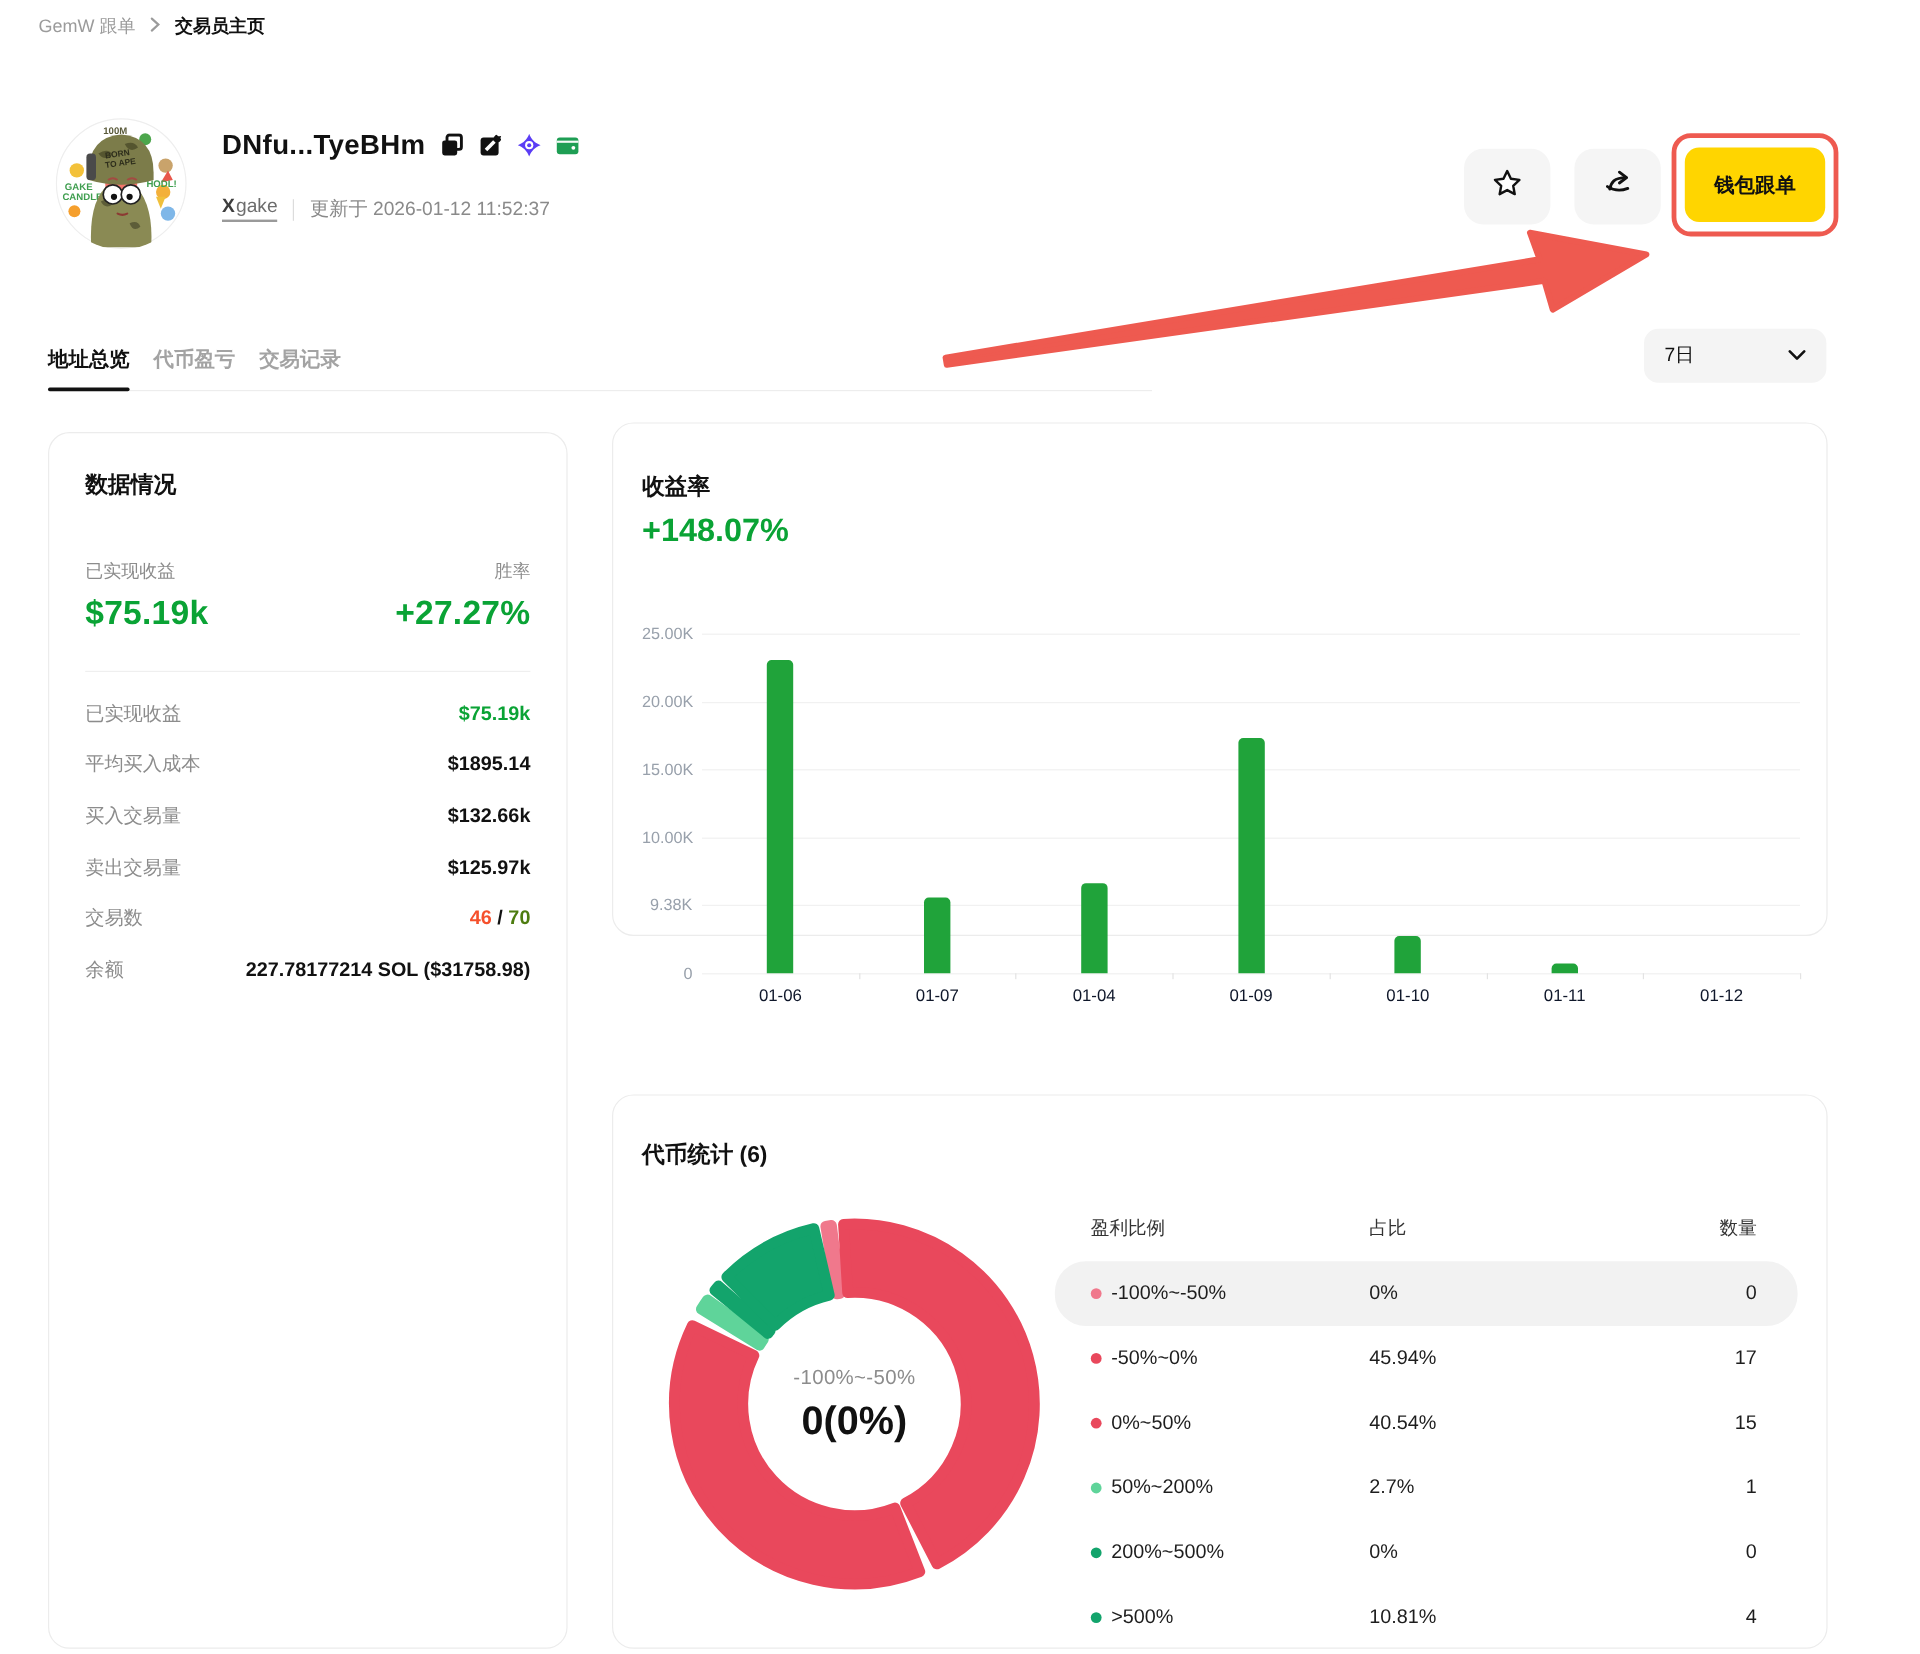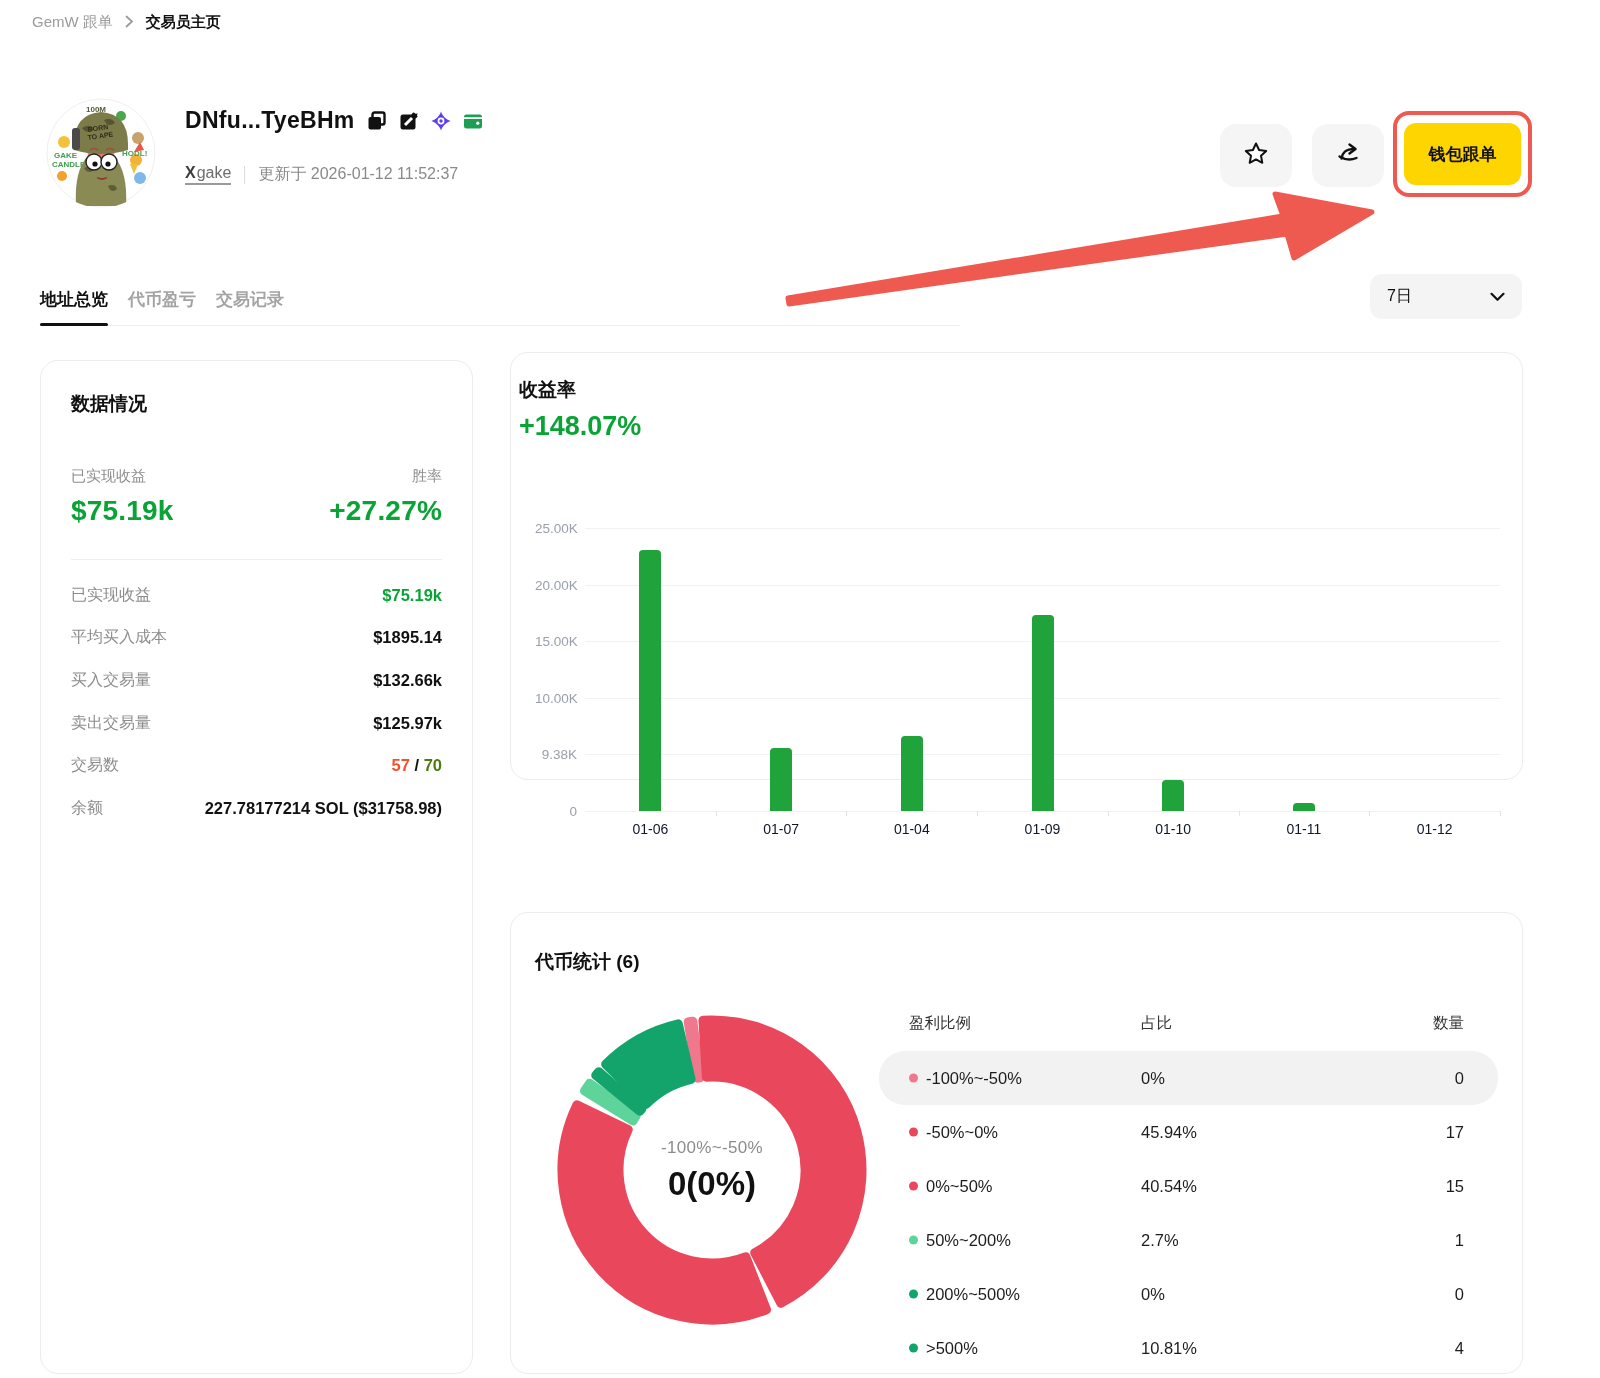--- a/index.html
+++ b/index.html
@@ -31,21 +31,21 @@
   
   .tabs{position:absolute;left:40px;top:282px;width:920px;display:flex;gap:20px;border-bottom:1px solid #ededed;}
   .tab{font-size:17px;font-weight:bold;color:#a3a3a3;padding:6px 0 14px;position:relative;cursor:pointer;}
   .tab.active{color:#111;}
   .tab.active::after{content:"";position:absolute;left:0;right:0;bottom:-1px;height:3px;background:#111;border-radius:2px;}
   .period{position:absolute;left:1370px;top:274px;width:152px;height:45px;background:#f4f4f4;border-radius:12px;display:flex;align-items:center;justify-content:space-between;padding:0 17px;box-sizing:border-box;font-size:16px;cursor:pointer;text-align:center;}
 
   
   .card{position:absolute;background:#fff;border:1px solid #ececec;border-radius:18px;box-sizing:border-box;}
   #stats-card{left:40px;top:360px;width:433px;height:1014px;padding:30px;}
-  #chart-card{left:510px;top:352px;width:1013px;height:428px;padding:8px;}
+  #chart-card{left:510px;top:352px;width:1013px;height:428px;padding:24px;}
   #token-card{left:510px;top:912px;width:1013px;height:462px;padding:24px;}
   .card-title{font-size:19px;font-weight:bold;}
 
   
   .primary-stats{display:flex;justify-content:space-between;margin-top:50px;}
   .ps-label{font-size:15px;color:#8c8c8c;}
   .ps-value{font-size:28px;font-weight:bold;margin-top:9px;letter-spacing:.2px;}
   .ps-right{text-align:right;}
   .stats-divider{height:1px;background:#efefef;margin-top:32px;}
   .stats-rows{margin-top:14px;}
@@ -240,21 +240,21 @@
         <div class="stat-row">
           <span class="lab">买入交易量</span>
           <span class="val">$132.66k</span>
         </div>
         <div class="stat-row">
           <span class="lab">卖出交易量</span>
           <span class="val">$125.97k</span>
         </div>
         <div class="stat-row">
           <span class="lab">交易数</span>
-          <span class="val"><span style="color: rgb(245, 80, 44);">57</span><span style="color: rgb(17, 17, 17);"> / </span><span style="color: #4d7c0f;">70</span></span>
+          <span class="val"><span style="color: rgb(245, 80, 44);">46</span><span style="color: rgb(17, 17, 17);"> / </span><span style="color: #4d7c0f;">70</span></span>
         </div>
         <div class="stat-row">
           <span class="lab">余额</span>
           <span class="val">227.78177214 SOL ($31758.98)</span>
         </div>
       </div>
   </div>
 
   <div class="card" id="chart-card">
     <div class="card-title">收益率</div>

